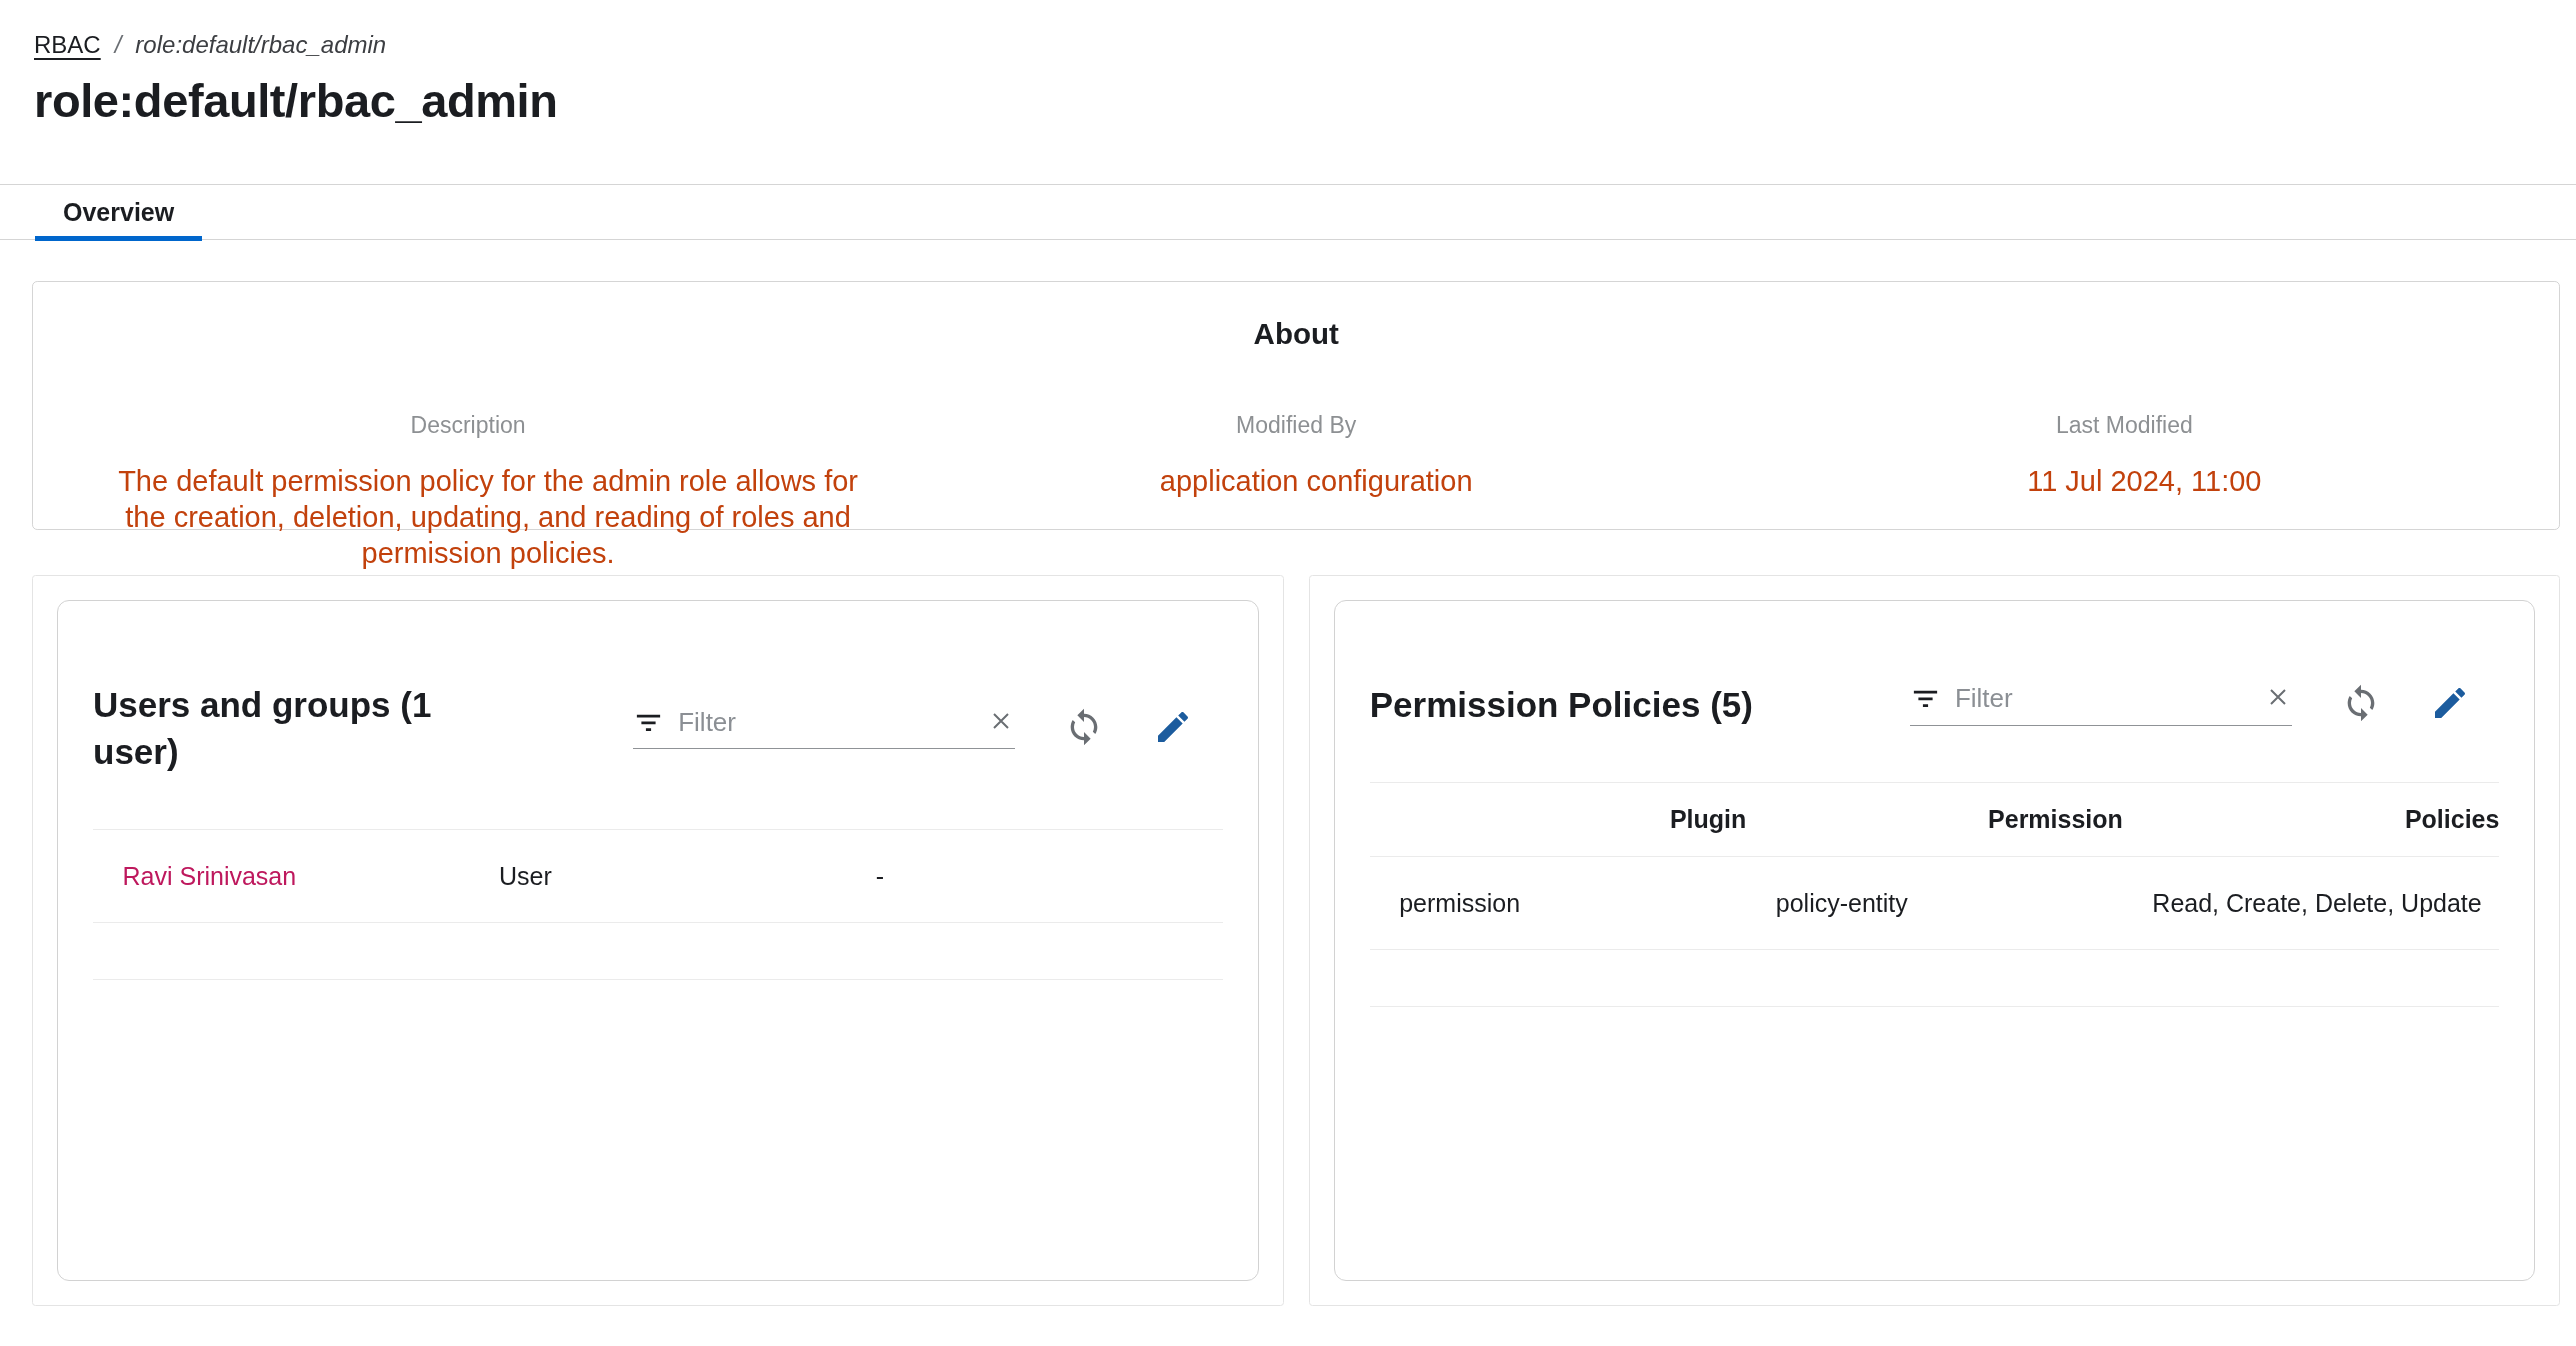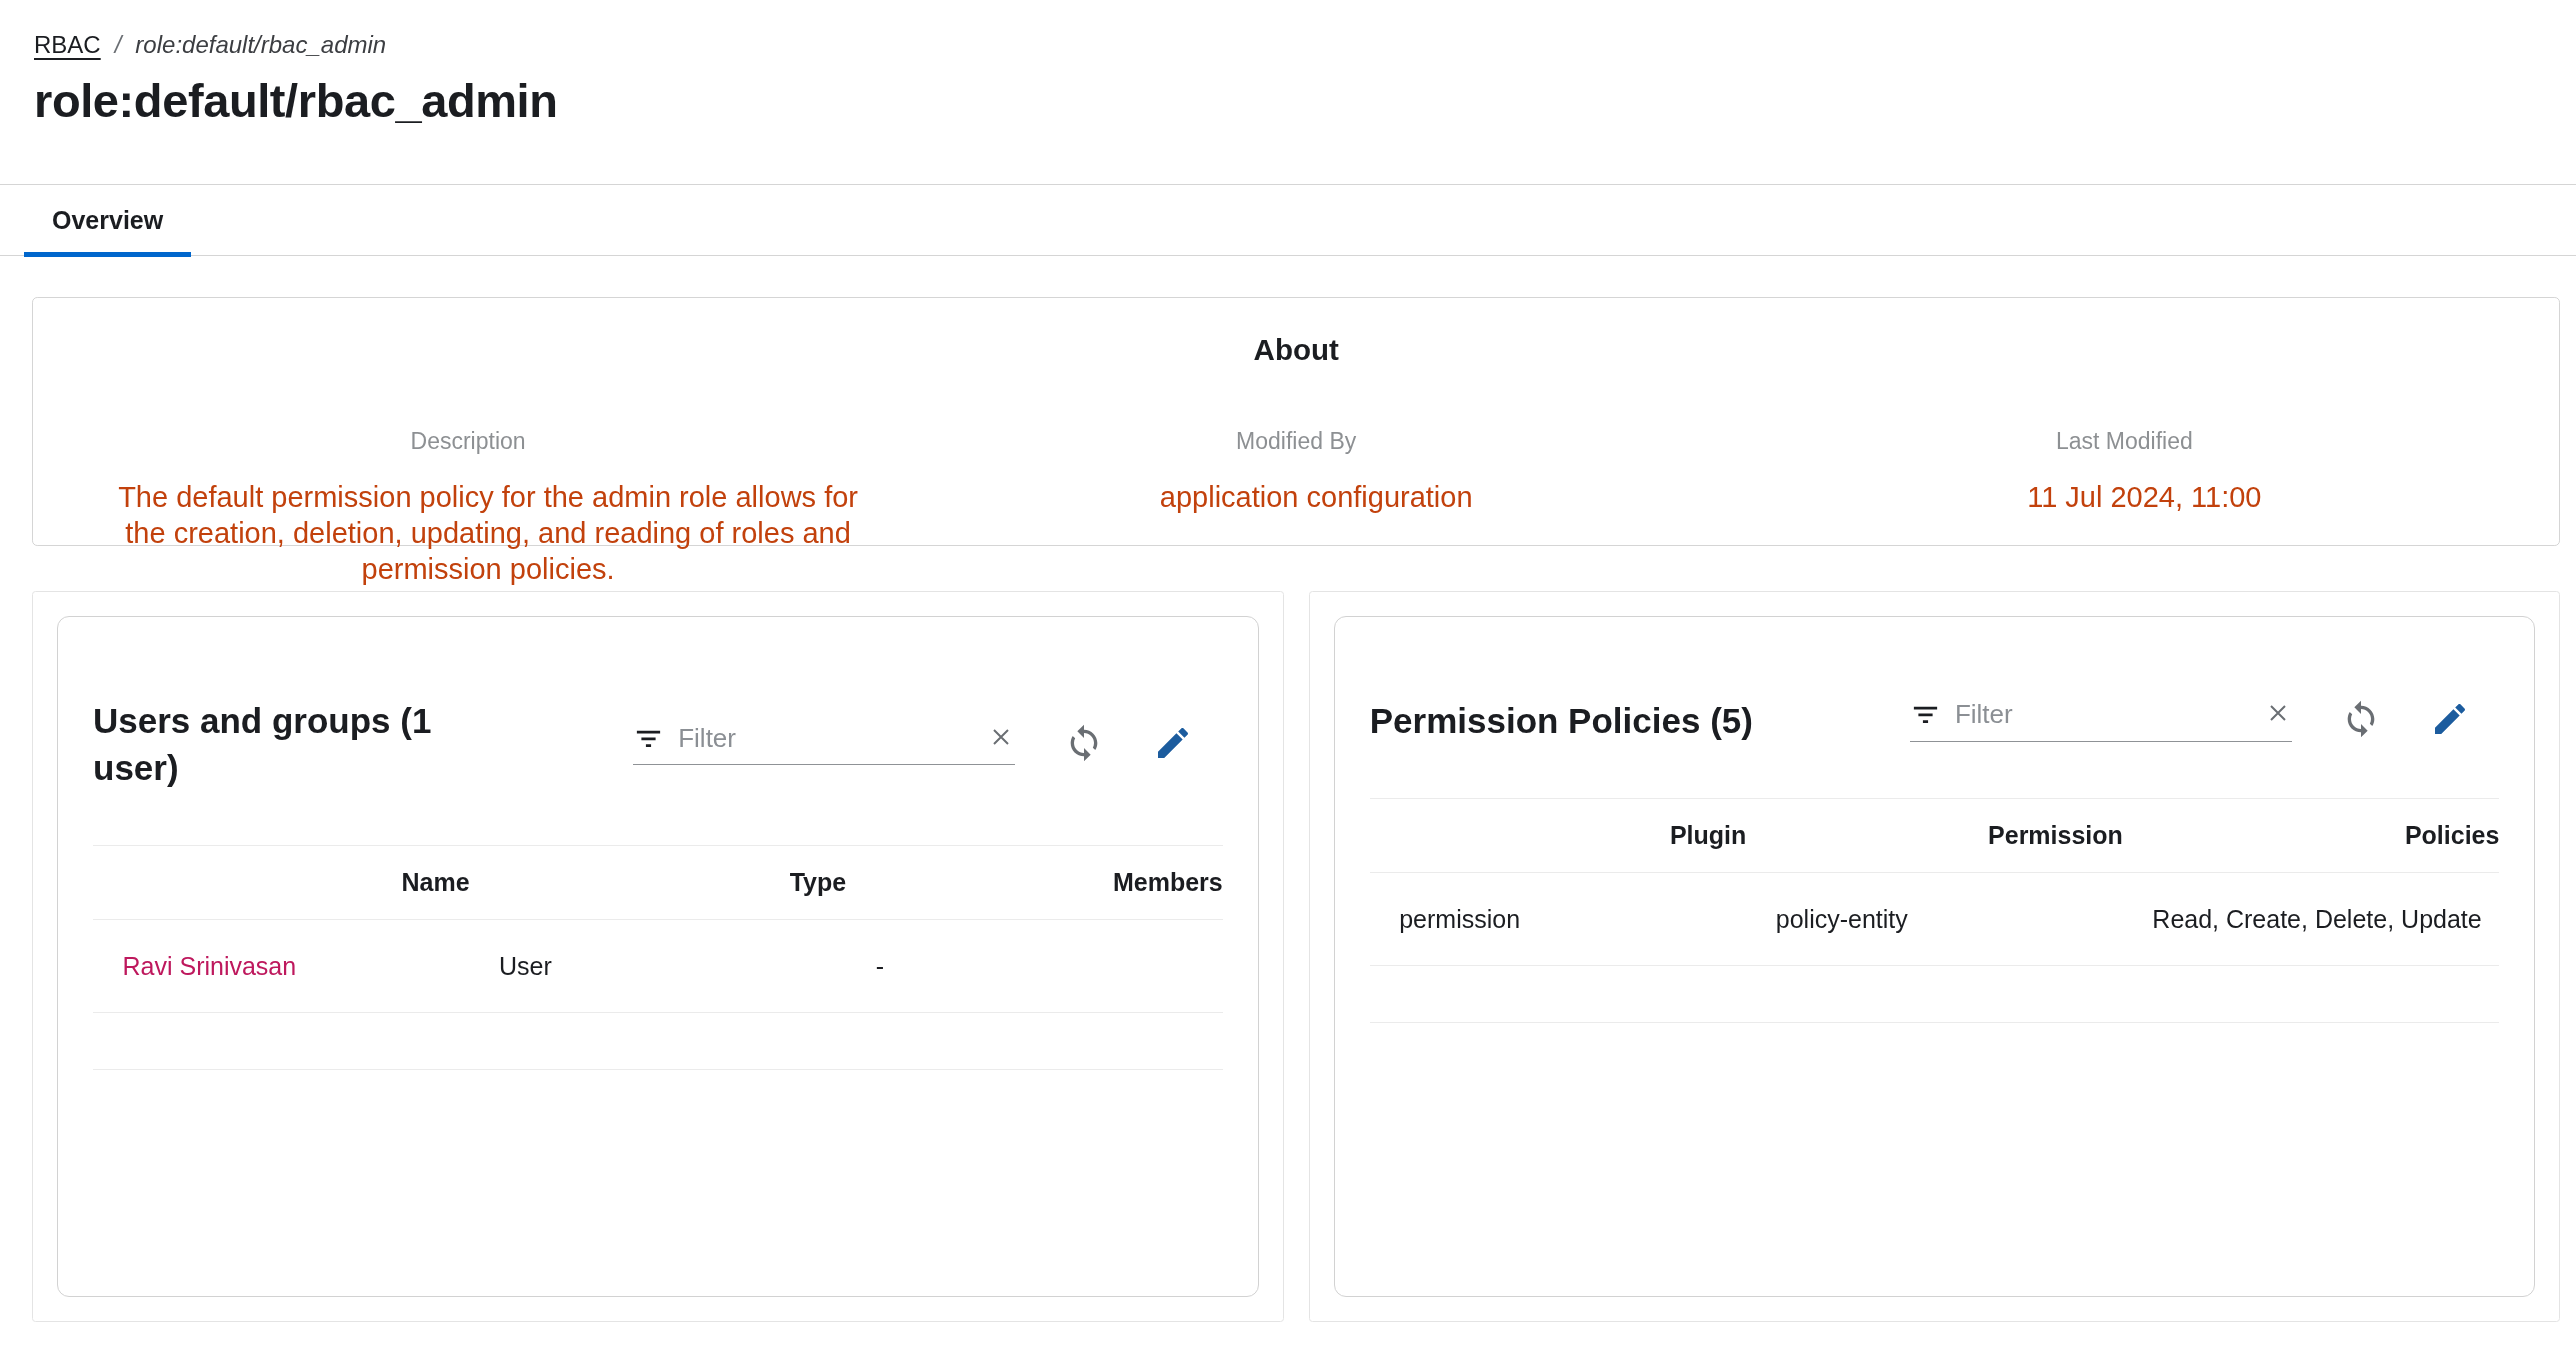--- a/index.html
+++ b/index.html
@@ -8,22 +8,22 @@
 
   
   .page-header { height:184px; padding:31px 0 0 34px; }
   .breadcrumb { font-size:24px; display:flex; align-items:baseline; }
   .crumb-link { color:#1b1d21; text-decoration:underline; text-underline-offset:5.2px; cursor:pointer; }
   .crumb-sep { color:#6a6e73; margin:0 14px; font-style:italic; }
   .crumb-current { font-style:italic; color:#3c3e42; }
   .page-title { margin-top:14px; font-size:47px; font-weight:700; letter-spacing:-0.4px; }
 
   
-  .tabbar { height:72px; border-top:1.7px solid #d5d5d5; border-bottom:1.7px solid #d5d5d5;
-            display:flex; padding-left:24px; }
+  .tabbar { height:56px; border-top:1.7px solid #d5d5d5; border-bottom:1.7px solid #d5d5d5;
+            display:flex; padding-left:35px; }
   .tab { position:relative; padding:0 28px; display:flex; align-items:center;
          font-size:25px; font-weight:600; color:#1b1d21; cursor:pointer; }
   .tab.active::after { content:""; position:absolute; left:0; right:0; bottom:-1.7px;
                        height:5.2px; background:#0066cc; }
 
   
   .main { padding:41px 15.6px 0 32px; }
 
   .about-card { border:1.7px solid #d5d5d5; border-radius:5.2px; height:249px;
                 padding:35px 21px; background:#fff;text-align:center; }
@@ -130,25 +130,20 @@
           <button class="icon-btn edit-btn">
             <span>
               <svg width="40" height="40" viewBox="0 0 24 24">
                   <path fill="#1c5c9e" d="M3 17.25V21h3.75L17.81 9.94l-3.75-3.75L3 17.25zM20.71 7.04c.39-.39.39-1.02 0-1.41l-2.34-2.34c-.39-.39-1.02-.39-1.41 0l-1.83 1.83 3.75 3.75 1.83-1.83z"></path>
                 </svg>
             </span>
           </button>
         </div>
 
         <div class="table-wrap">
-          <div class="t-row t-head">
-            <div>Name</div>
-            <div>Type</div>
-            <div>Members</div>
-          </div>
           <div class="t-row t-data">
             <div><span class="cell-link">Ravi Srinivasan</span></div>
             <div>User</div>
             <div>-</div>
           </div>
           <div class="t-row t-empty"></div>
         </div>
       </section>
     </div>
 

